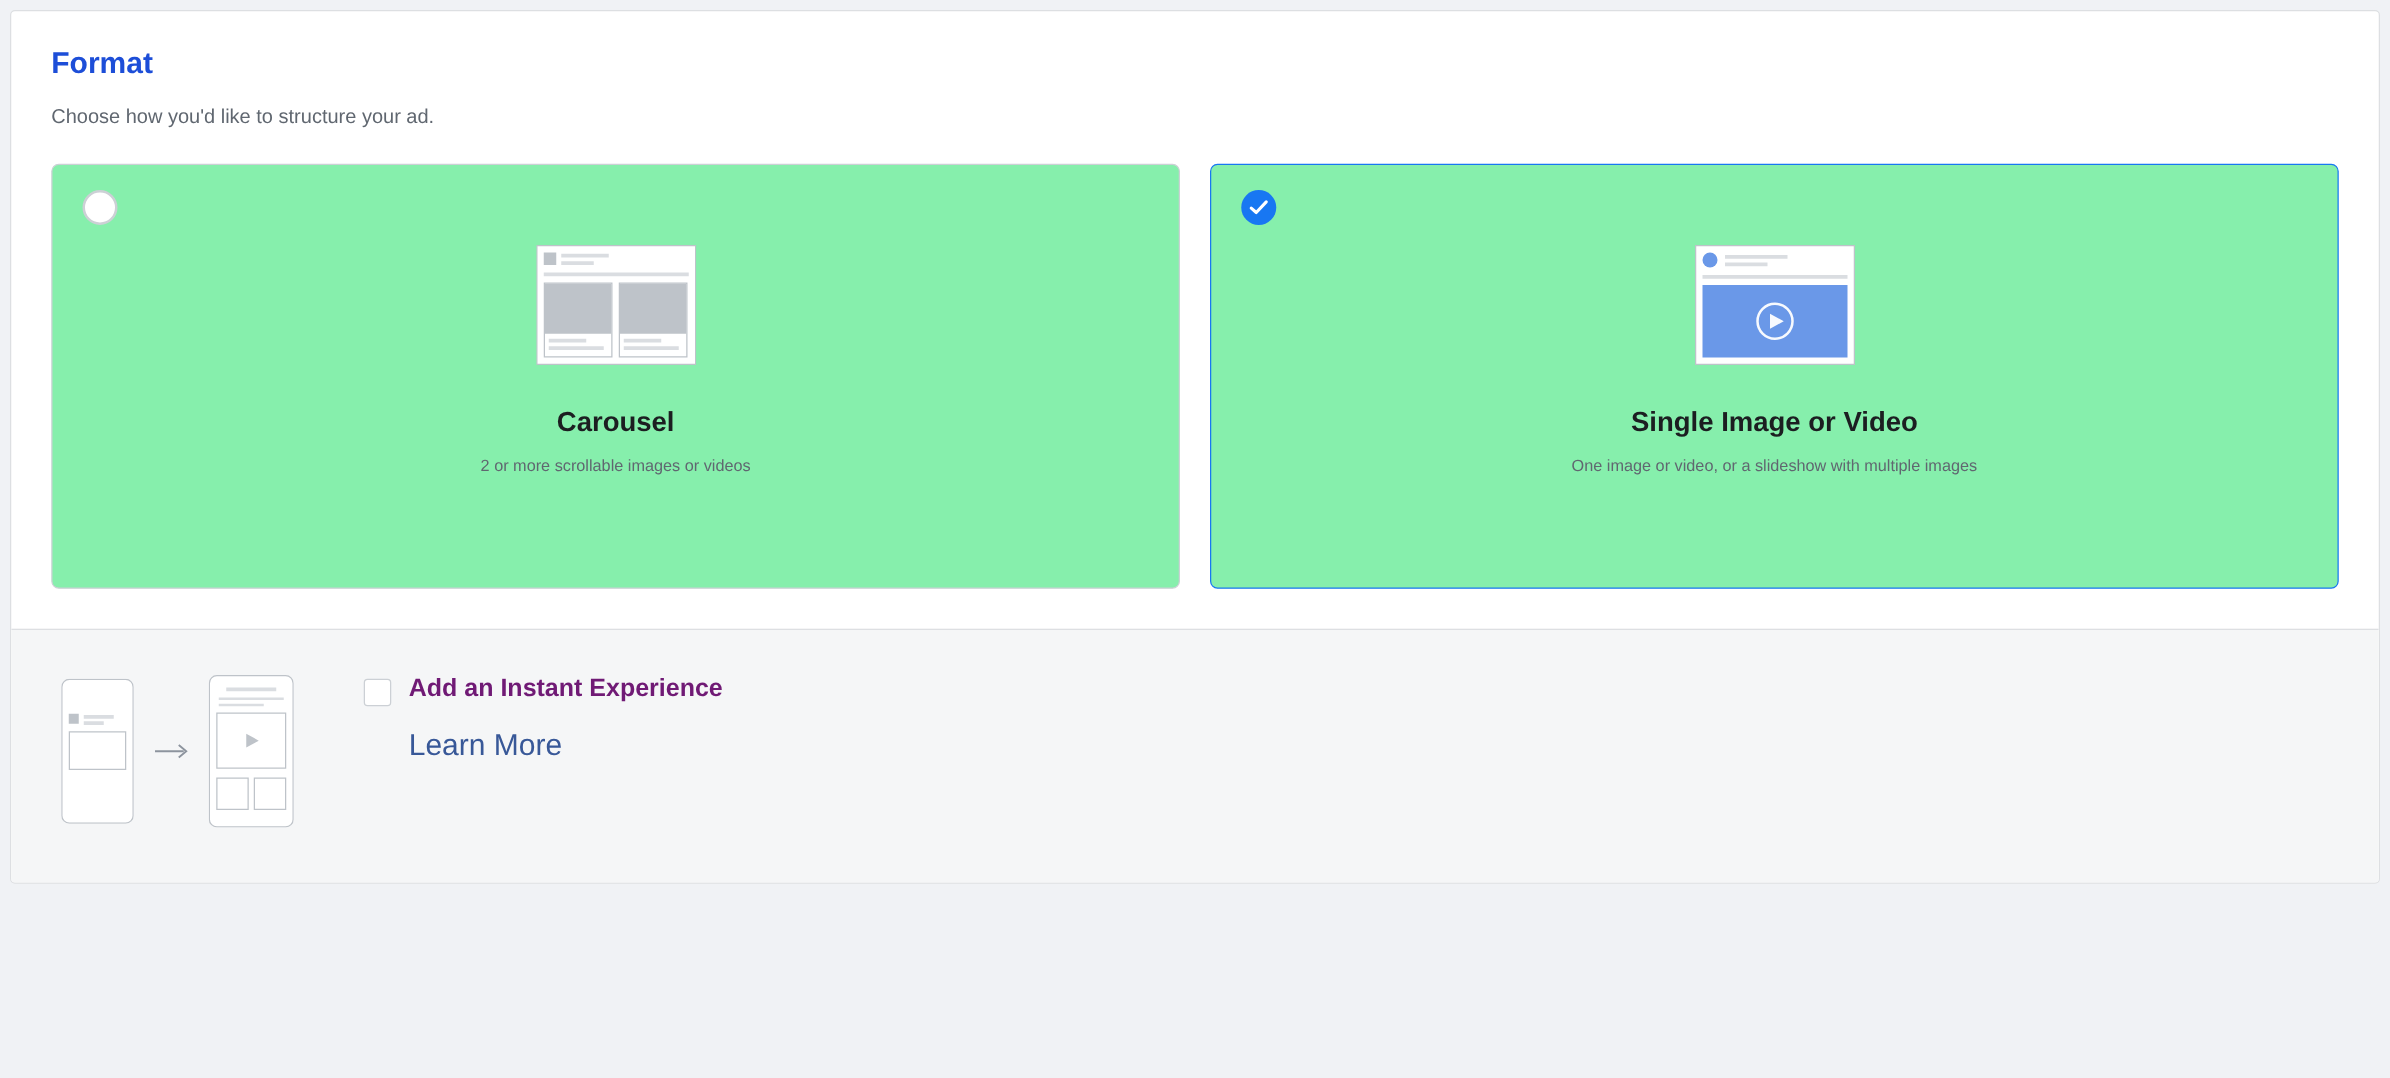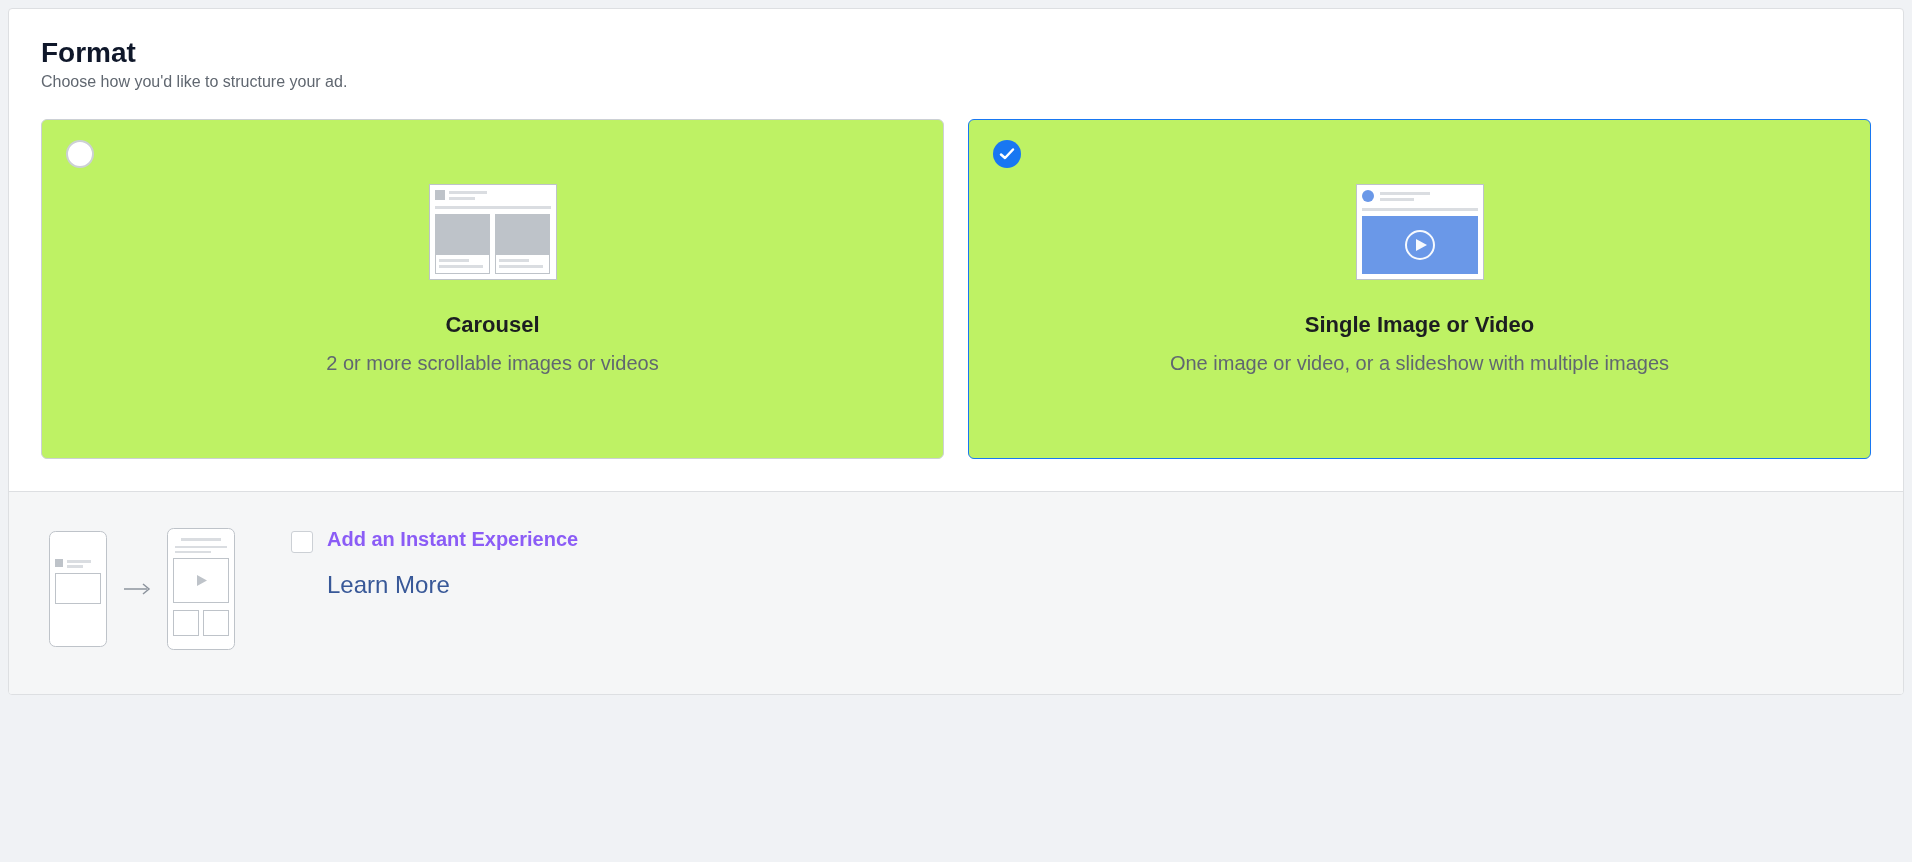--- a/index.html
+++ b/index.html
@@ -15,43 +15,43 @@
     .main-panel {
       background: #fff;
       border: 1px solid #dddfe2;
       border-radius: 4px;
       overflow: hidden;
     }
     .format-section {
       padding: 28px 32px 32px 32px;
     }
     .section-title {
-      font-size: 28px;
+      font-size: 24px;
       font-weight: 700;
-      color: #0f172a;
-      margin-bottom: 4px;
+      color: #1d4ed8;
+      margin-bottom: 20px;
     }
     .section-subtitle {
       font-size: 16px;
       color: #606770;
       margin-bottom: 28px;
     }
     .options-row {
       display: flex;
       gap: 24px;
     }
     .option-card {
       flex: 1;
       border: 1px solid #ccd0d5;
       border-radius: 6px;
       padding: 20px 24px 14px 24px;
       min-height: 340px;
       position: relative;
       cursor: pointer;
-      background: #bef264;
+      background: #86efac;
     }
     .option-card.selected {
       border: 1px solid #1877f2;
     }
     .radio-indicator {
       width: 28px;
       height: 28px;
       border-radius: 50%;
       position: absolute;
       top: 20px;
@@ -81,21 +81,21 @@
       margin-bottom: 28px;
     }
     .option-title {
       font-size: 22px;
       font-weight: 700;
       color: #1c1e21;
       margin-bottom: 14px;
       text-align: center;
     }
     .option-desc {
-      font-size: 20px;
+      font-size: 13px;
       color: #606770;
       text-align: center;
     }
     .instant-section {
       background: #f5f6f7;
       border-top: 1px solid #dddfe2;
       padding: 36px 32px 44px 40px;
       display: flex;
       align-items: flex-start;
       gap: 56px;
@@ -121,21 +121,21 @@
       margin-top: 3px;
       flex-shrink: 0;
       cursor: pointer;
     }
     .instant-text-content {
       flex: 1;
     }
     .instant-title {
       font-size: 20px;
       font-weight: 700;
-      color: #8b5cf6;
+      color: #701a75;
       margin-bottom: 8px;
     }
     .instant-desc {
       font-size: 18px;
       color: #606770;
       line-height: 1.4;
     }
     .learn-more-link {
       color: #385898;
       font-size: 24px;

